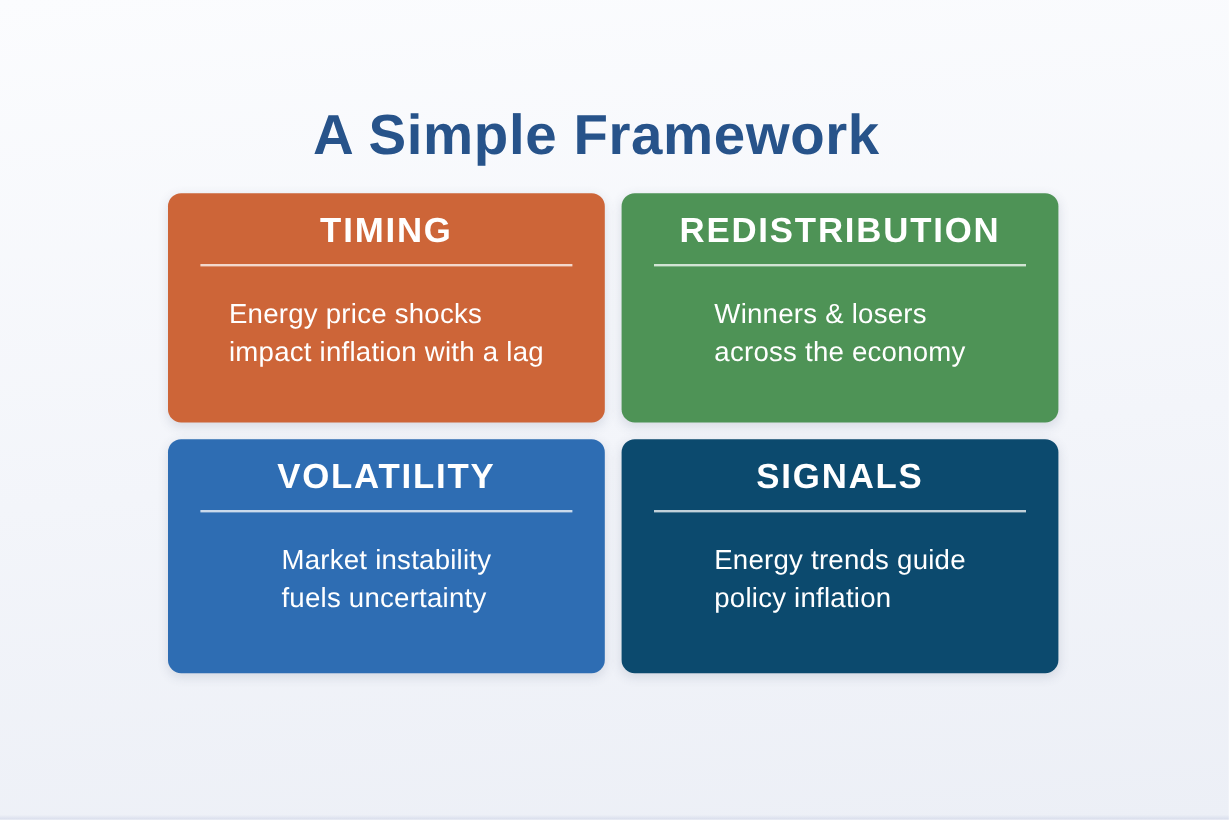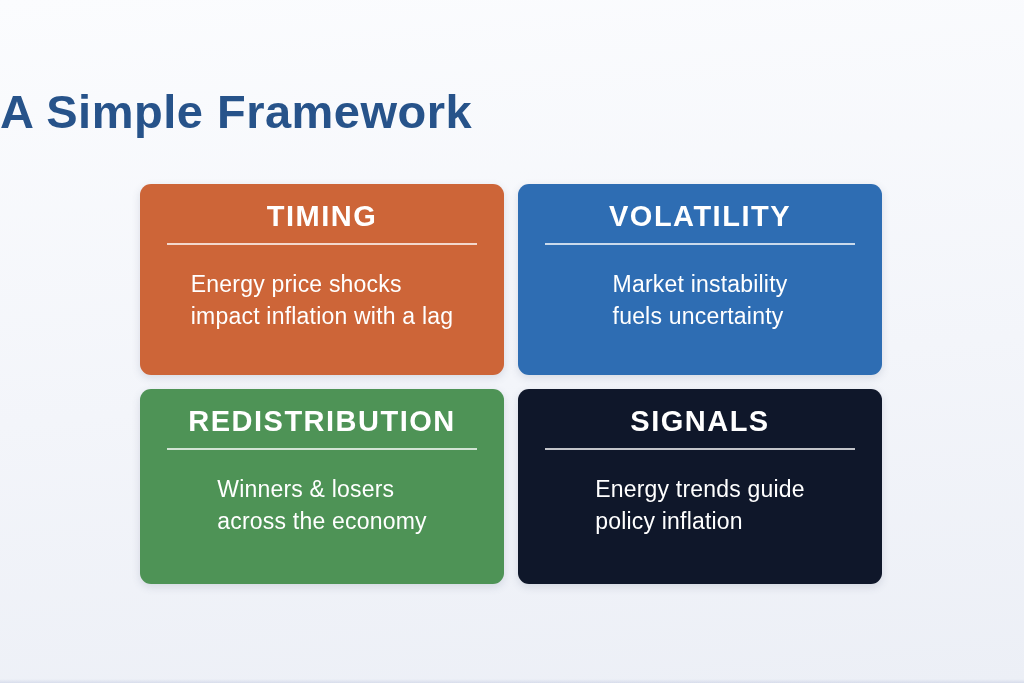--- a/index.html
+++ b/index.html
@@ -12,28 +12,29 @@
   }
   .slide {
     position: absolute;
     inset: 0;
   }
   .slide-title {
     position: absolute;
     top: 84px;
     left: 0;
     width: 994px;            
+    text-align: center;
     font-size: 47px;
     font-weight: bold;
     letter-spacing: 0.5px;
   }
   .quad-grid {
     position: absolute;
     left: 140px;
-    top: 184px;
+    top: 161px;
     width: 742px;
     height: 400px;
     display: grid;
     grid-template-columns: 364px 364px;
     grid-template-rows: 191px 195px;
     column-gap: 14px;
     row-gap: 14px;
   }
   .card {
     border-radius: 11px;
@@ -83,35 +84,35 @@
 
   <div class="quad-grid">
 
     <div class="card" style="background: rgb(205, 101, 56);">
       <div class="card-label">TIMING</div>
       <div class="card-divider"></div>
       <div class="card-body">Energy price shocks
 impact inflation with a lag</div>
     </div>
 
+    <div class="card" style="background: rgb(78, 147, 86);">
+      <div class="card-label">REDISTRIBUTION</div>
+      <div class="card-divider"></div>
+      <div class="card-body">Winners &amp; losers
+across the economy</div>
+    </div>
+
     <div class="card" style="background: rgb(46, 109, 179);">
       <div class="card-label">VOLATILITY</div>
       <div class="card-divider"></div>
       <div class="card-body">Market instability
 fuels uncertainty</div>
     </div>
 
-    <div class="card" style="background: rgb(78, 147, 86);">
-      <div class="card-label">REDISTRIBUTION</div>
-      <div class="card-divider"></div>
-      <div class="card-body">Winners &amp; losers
-across the economy</div>
-    </div>
-
-    <div class="card" style="background: #0f172a;">
+    <div class="card" style="background: #0c4a6e;">
       <div class="card-label">SIGNALS</div>
       <div class="card-divider"></div>
       <div class="card-body">Energy trends guide
 policy inflation</div>
     </div>
 
   </div>
 
   <div class="bottom-edge"></div>
 

